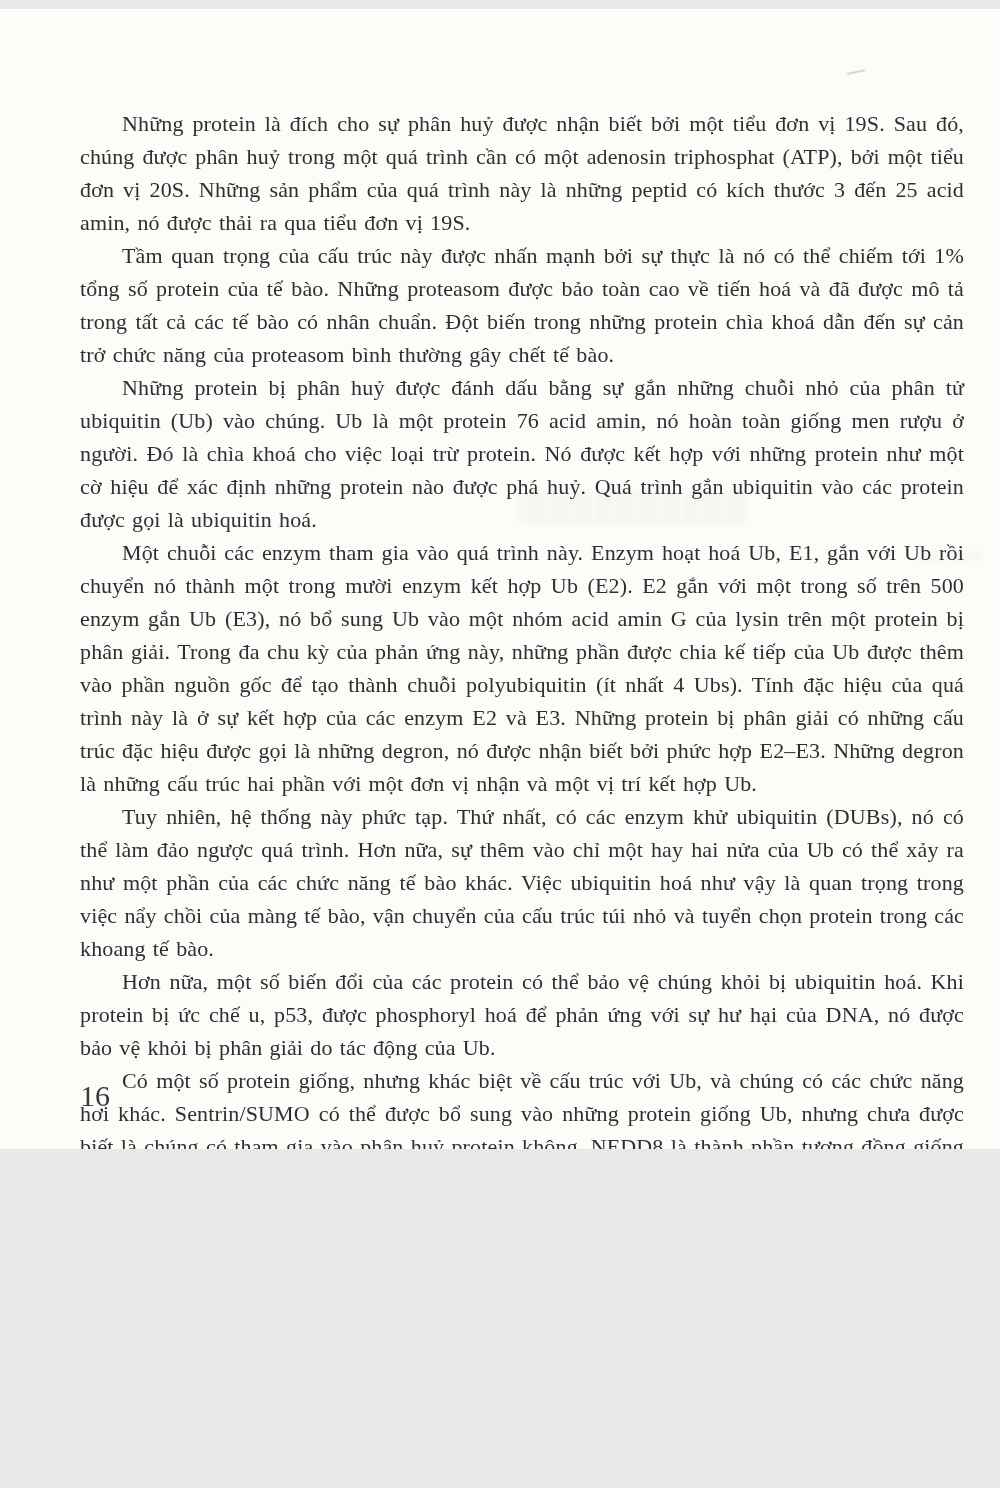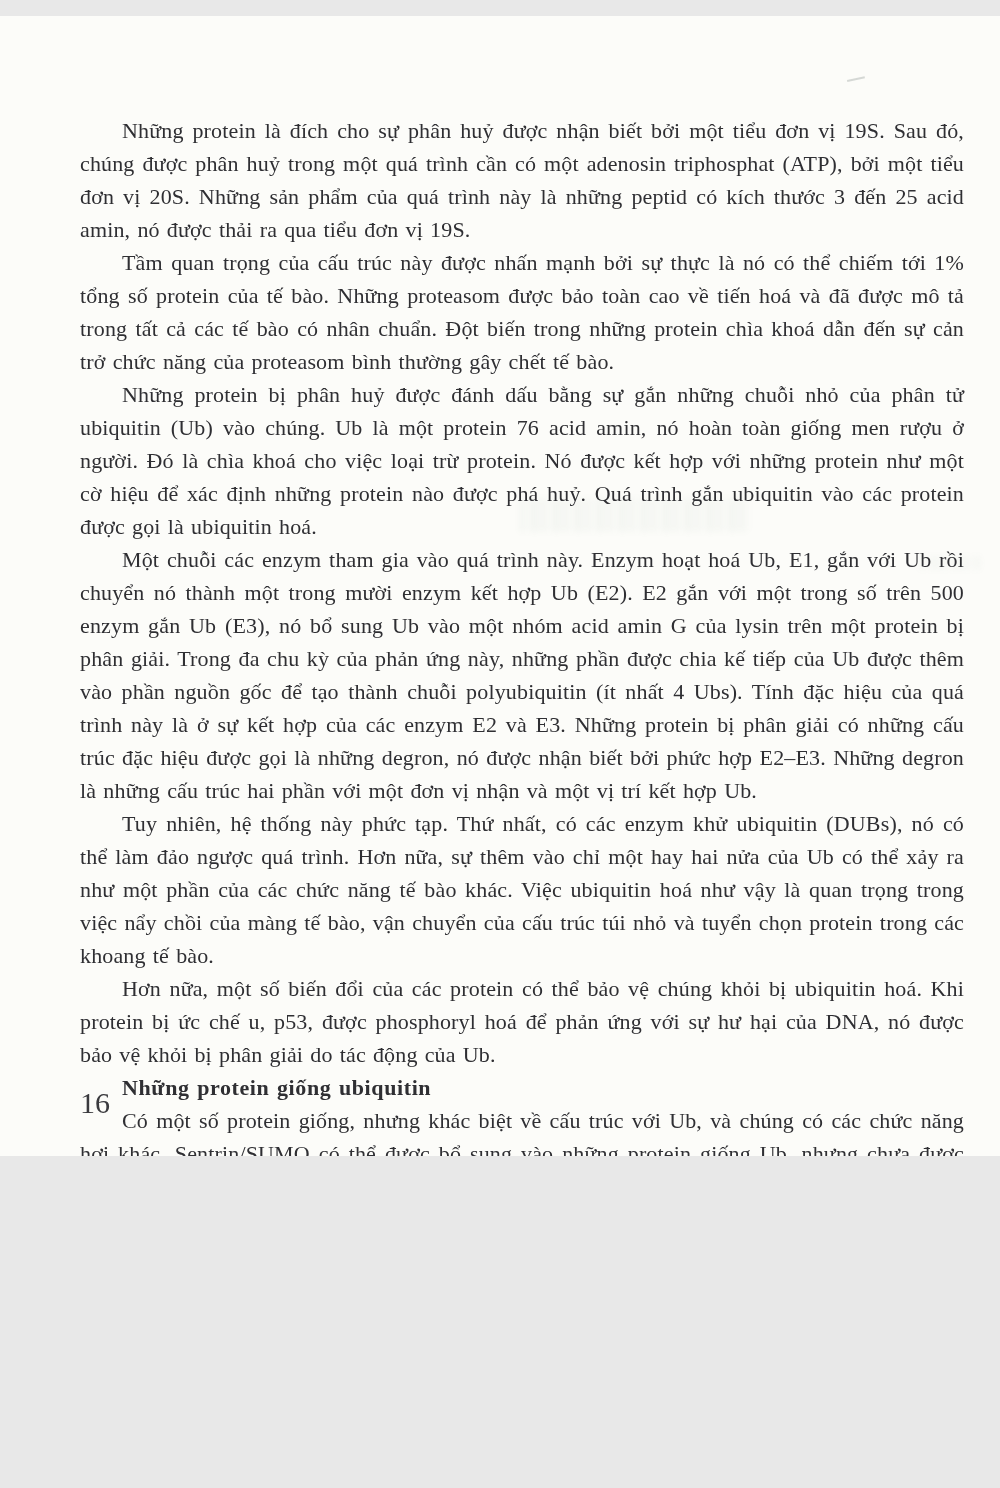--- a/index.html
+++ b/index.html
@@ -4,21 +4,21 @@
 <style>
   html, body {
     margin: 0;
     padding: 0;
     background: #e8e8e8;
   }
   .page {
     position: relative;
     width: 1000px;
     height: 1140px;
-    margin: 16px auto;
+    margin: 9px auto;
     background: #fcfcf9;
     overflow: hidden;
     font-family: "Liberation Serif", "DejaVu Serif", serif;
     color: #2f2f33;
   }
   .text-block {
     position: absolute;
     left: 80px;
     top: 98px;
     width: 884px;
@@ -88,19 +88,18 @@
   <div class="bleed bleed-2"></div>
   <div class="bleed bleed-3"></div>
 
   <div class="text-block">
     <p class="para">Những protein là đích cho sự phân huỷ được nhận biết bởi một tiểu đơn vị 19S. Sau đó, chúng được phân huỷ trong một quá trình cần có một adenosin triphosphat (ATP), bởi một tiểu đơn vị 20S. Những sản phẩm của quá trình này là những peptid có kích thước 3 đến 25 acid amin, nó được thải ra qua tiểu đơn vị 19S.</p>
     <p class="para">Tầm quan trọng của cấu trúc này được nhấn mạnh bởi sự thực là nó có thể chiếm tới 1% tổng số protein của tế bào. Những proteasom được bảo toàn cao về tiến hoá và đã được mô tả trong tất cả các tế bào có nhân chuẩn. Đột biến trong những protein chìa khoá dẫn đến sự cản trở chức năng của proteasom bình thường gây chết tế bào.</p>
     <p class="para">Những protein bị phân huỷ được đánh dấu bằng sự gắn những chuỗi nhỏ của phân tử ubiquitin (Ub) vào chúng. Ub là một protein 76 acid amin, nó hoàn toàn giống men rượu ở người. Đó là chìa khoá cho việc loại trừ protein. Nó được kết hợp với những protein như một cờ hiệu để xác định những protein nào được phá huỷ. Quá trình gắn ubiquitin vào các protein được gọi là ubiquitin hoá.</p>
     <p class="para">Một chuỗi các enzym tham gia vào quá trình này. Enzym hoạt hoá Ub, E1, gắn với Ub rồi chuyển nó thành một trong mười enzym kết hợp Ub (E2). E2 gắn với một trong số trên 500 enzym gắn Ub (E3), nó bổ sung Ub vào một nhóm acid amin G của lysin trên một protein bị phân giải. Trong đa chu kỳ của phản ứng này, những phần được chia kế tiếp của Ub được thêm vào phần nguồn gốc để tạo thành chuỗi polyubiquitin (ít nhất 4 Ubs). Tính đặc hiệu của quá trình này là ở sự kết hợp của các enzym E2 và E3. Những protein bị phân giải có những cấu trúc đặc hiệu được gọi là những degron, nó được nhận biết bởi phức hợp E2–E3. Những degron là những cấu trúc hai phần với một đơn vị nhận và một vị trí kết hợp Ub.</p>
     <p class="para">Tuy nhiên, hệ thống này phức tạp. Thứ nhất, có các enzym khử ubiquitin (DUBs), nó có thể làm đảo ngược quá trình. Hơn nữa, sự thêm vào chỉ một hay hai nửa của Ub có thể xảy ra như một phần của các chức năng tế bào khác. Việc ubiquitin hoá như vậy là quan trọng trong việc nẩy chồi của màng tế bào, vận chuyển của cấu trúc túi nhỏ và tuyển chọn protein trong các khoang tế bào.</p>
     <p class="para">Hơn nữa, một số biến đổi của các protein có thể bảo vệ chúng khỏi bị ubiquitin hoá. Khi protein bị ức chế u, p53, được phosphoryl hoá để phản ứng với sự hư hại của DNA, nó được bảo vệ khỏi bị phân giải do tác động của Ub.</p>
-    <h3 class="heading">Những protein giống ubiquitin</h3>
     <p class="para">Có một số protein giống, nhưng khác biệt về cấu trúc với Ub, và chúng có các chức năng hơi khác. Sentrin/SUMO có thể được bổ sung vào những protein giống Ub, nhưng chưa được biết là chúng có tham gia vào phân huỷ protein không. NEDD8 là thành phần tương đồng giống hơn của Ub và có thể thay thế Ub trong các chuỗi poly–Ub.</p>
   </div>
 
   <div class="page-number">16</div>
 
 </div>
 
 </body></html>

